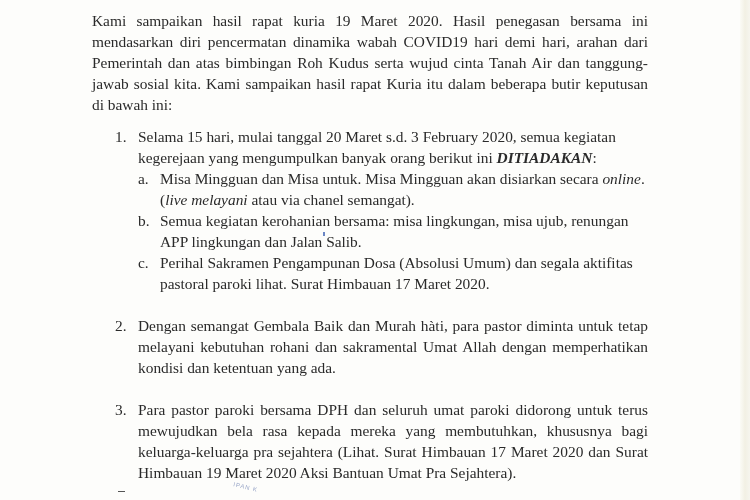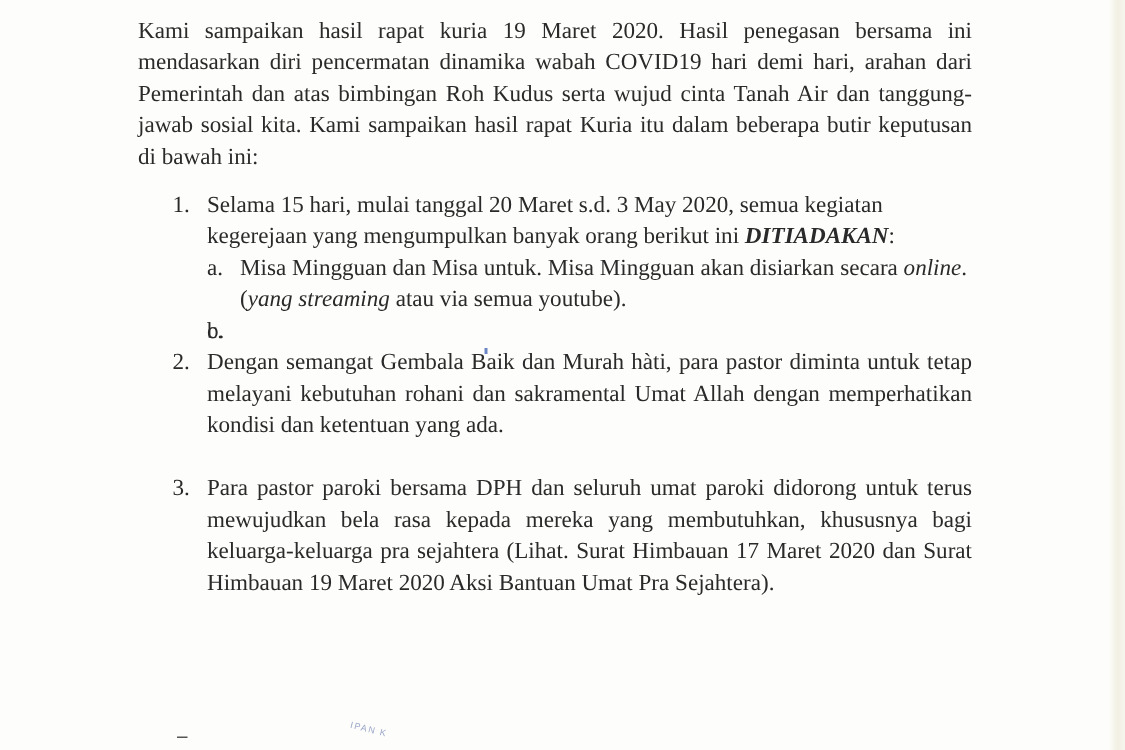--- a/index.html
+++ b/index.html
@@ -50,31 +50,33 @@
 <div class="page-edge"></div>
 
 <div class="content">
   <p class="para tj">Kami sampaikan hasil rapat kuria 19 Maret 2020. Hasil penegasan bersama ini mendasarkan diri pencermatan dinamika wabah COVID19 hari demi hari, arahan dari Pemerintah dan atas bimbingan Roh Kudus serta wujud cinta Tanah Air dan tanggung-jawab sosial kita. Kami sampaikan hasil rapat Kuria itu dalam beberapa butir keputusan di bawah ini:</p>
 
   <div class="gap-sm"></div>
 
   <ol class="main">
     <li class="main-item">
       <span class="main-num">1.</span>
-      <span>Selama 15 hari, mulai tanggal 20 Maret s.d. 3 May 2020, semua kegiatan kegerejaan yang mengumpulkan banyak orang berikut ini </span><b>DITIADAKAN</b><span>:</span>
+      <span>Selama 15 hari, mulai tanggal 20 Maret s.d. 3 February 2020, semua kegiatan kegerejaan yang mengumpulkan banyak orang berikut ini </span><b>DITIADAKAN</b><span>:</span>
       <ul class="sub-list">
         <li class="sub-item">
           <span class="sub-letter">a.</span>
-          <span>Misa Mingguan dan Misa untuk. Misa Mingguan akan disiarkan secara </span><i>online</i><span>. (</span><i>yang streaming</i><span> atau via semua youtube).</span>
+          <span>Misa Mingguan dan Misa untuk. Misa Mingguan akan disiarkan secara </span><i>online</i><span>. (</span><i>live melayani</i><span> atau via chanel semangat).</span>
         </li>
         <li class="sub-item">
           <span class="sub-letter">b.</span>
+          <span>Semua kegiatan kerohanian bersama: misa lingkungan, misa ujub, renungan APP lingkungan dan Jalan Salib.</span>
         </li>
         <li class="sub-item">
           <span class="sub-letter">c.</span>
+          <span>Perihal Sakramen Pengampunan Dosa (Absolusi Umum) dan segala aktifitas pastoral paroki lihat. Surat Himbauan 17 Maret 2020.</span>
         </li>
       </ul>
     </li>
 
     <li class="gap-md"></li>
 
     <li class="main-item tj">
       <span class="main-num">2.</span>
       <span>Dengan semangat Gembala Baik dan Murah hàti, para pastor diminta untuk tetap melayani kebutuhan rohani dan sakramental Umat Allah dengan memperhatikan kondisi dan ketentuan yang ada.</span>
     </li>

